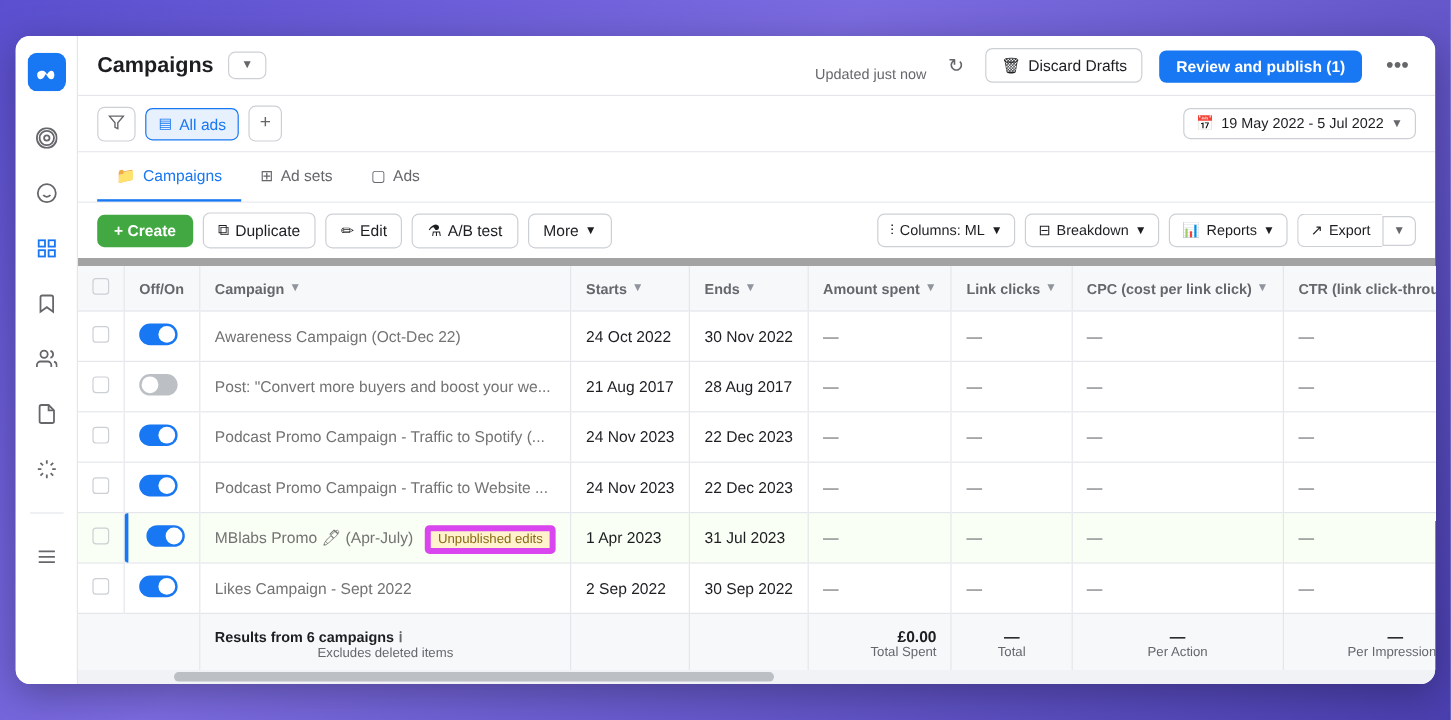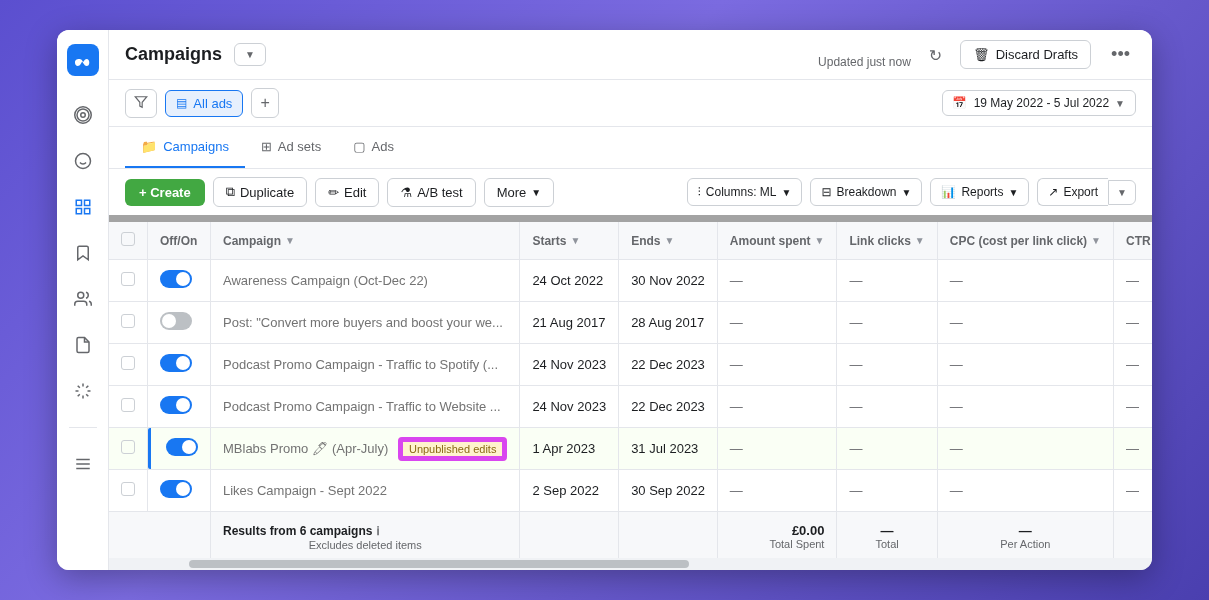--- a/index.html
+++ b/index.html
@@ -7,21 +7,21 @@
       background: linear-gradient(135deg, #5b4fcf 0%, #7b6be0 40%, #4a3faf 100%);
       width: 1209px;
       height: 600px;
       display: flex;
       align-items: center;
       justify-content: center;
       font-family: -apple-system, BlinkMacSystemFont, 'Segoe UI', sans-serif;
       font-size: 13px;
     }
     .window {
-      width: 1095px;
+      width: 1183px;
       height: 540px;
       background: #f0f2f5;
       border-radius: 12px;
       box-shadow: 0 8px 32px rgba(0,0,0,0.3);
       display: flex;
       overflow: hidden;
     }
     
     .sidebar {
       width: 52px;
@@ -499,20 +499,21 @@
       <div class="account-selector">
         <span class="chevron">▼</span>
       </div>
       <div class="topbar-right">
         <span class="updated-text">Updated just now</span>
         <button class="refresh-btn">↻</button>
         <button class="discard-btn">
           <span>🗑</span>
           <span>Discard Drafts</span>
         </button>
+        <button class="review-btn">Review and publish (1)</button>
         <button class="more-dots">•••</button>
       </div>
     </div>
 
     <div class="filterbar">
       <button class="filter-icon-btn">
         <svg width="14" height="14" viewBox="0 0 24 24" fill="none" stroke="currentColor" stroke-width="2">
             <polygon points="22 3 2 3 10 12.46 10 19 14 21 14 12.46 22 3"></polygon>
           </svg>
       </button>

